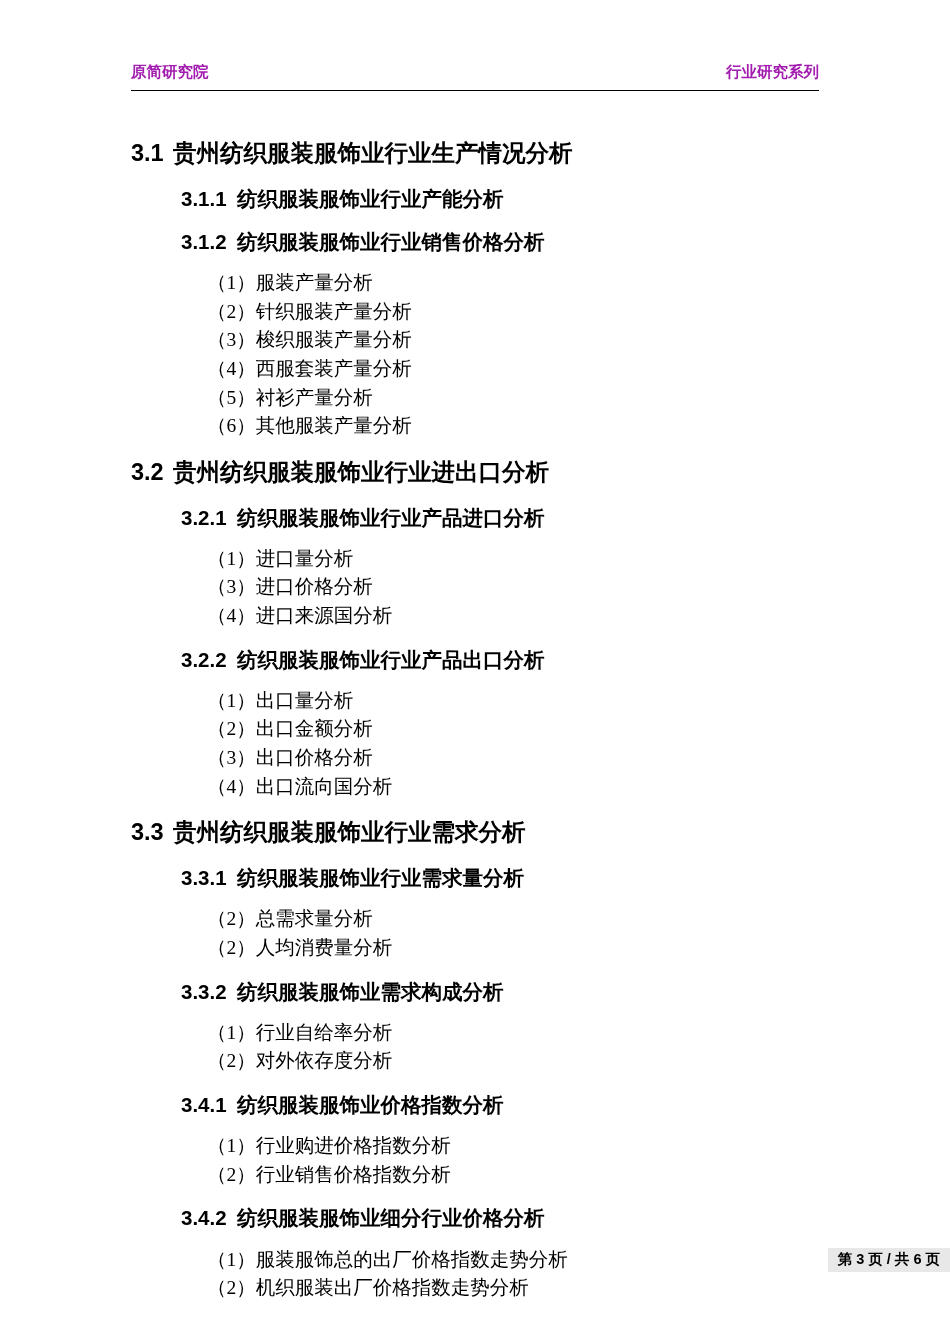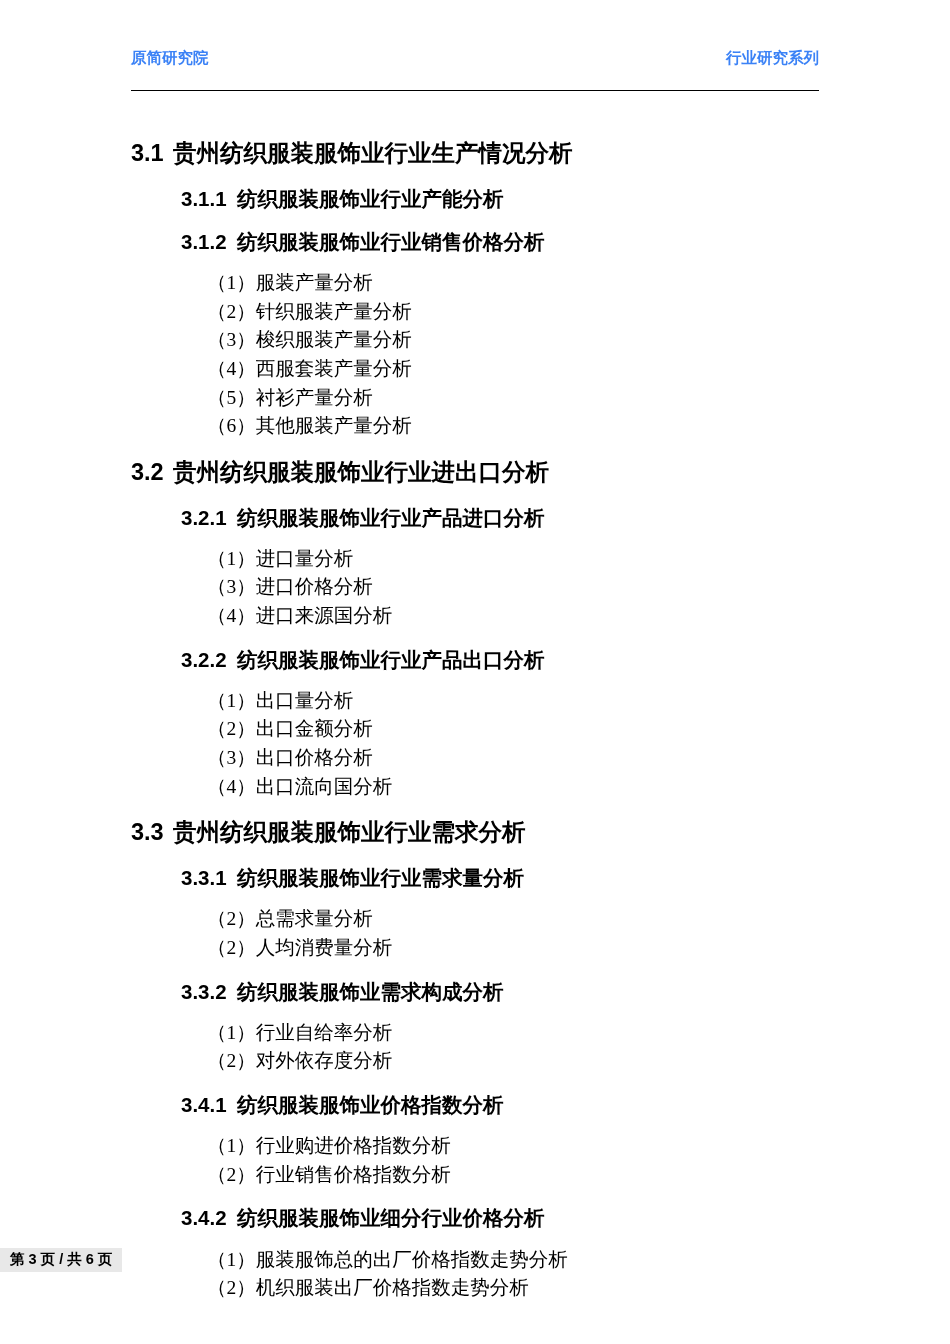--- a/index.html
+++ b/index.html
@@ -20,29 +20,29 @@
     width: 950px;
     height: 1344px;
     box-sizing: border-box;
     padding: 0;
   }
 
   
   .header {
     position: absolute;
     left: 131px;
-    top: 48px;
+    top: 62px;
     width: 688px;
     display: flex;
     justify-content: space-between;
     align-items: flex-end;
     font-size: 15.5px;
     font-family: "Liberation Sans", "DejaVu Sans", sans-serif;
     font-weight: bold;
-    color: #3b82f6;
+    color: #a21caf;
     padding-bottom: 5px;
   }
   .header-rule {
     position: absolute;
     left: 131px;
     top: 90px;
     width: 688px;
     height: 1px;
     background: #000;
   }
@@ -87,21 +87,21 @@
     white-space: nowrap;
   }
   .block-tight { margin-top: 13px; }
 
   
   .footer {
     position: absolute;
     left: 0;
     top: 1248px;
     width: 950px;
-    text-align: left;
+    text-align: right;
     font-family: "Liberation Sans", "DejaVu Sans", sans-serif;
     font-size: 14.5px;
     font-weight: bold;
   }
   .footer span {
     display: inline-block;
     background: #e8e8e8;
     padding: 2px 10px 3px 10px;
   }
 </style>

